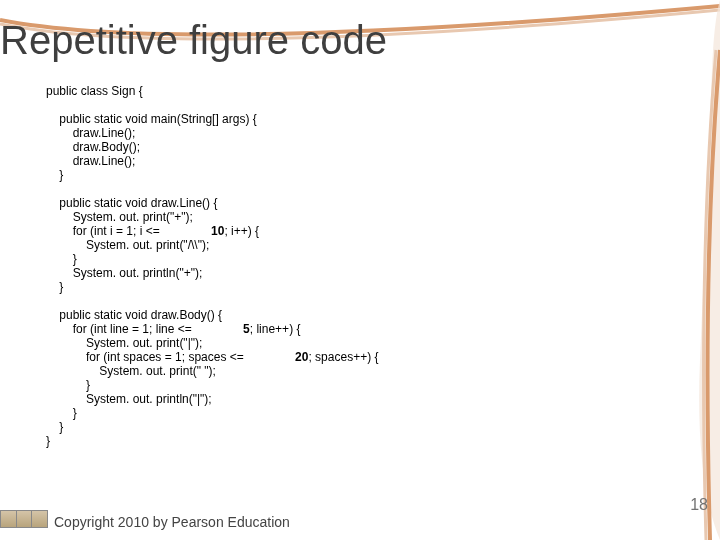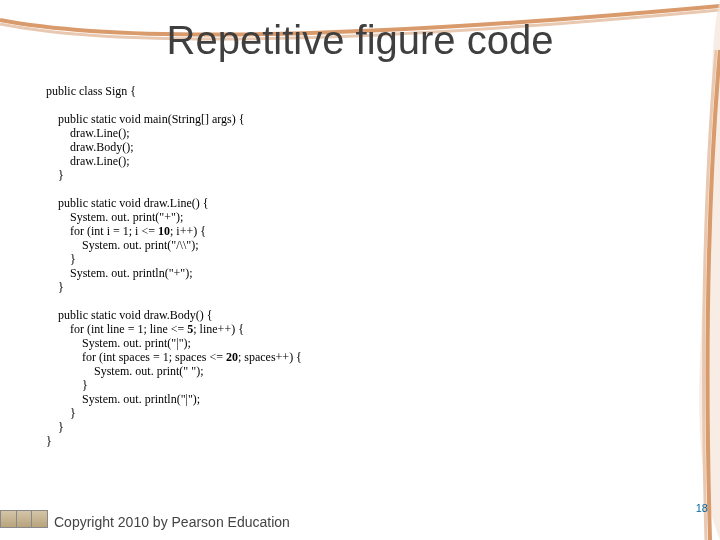--- a/index.html
+++ b/index.html
@@ -15,44 +15,44 @@
     position: absolute;
     top: 0; left: 0;
     width: 720px; height: 540px;
     pointer-events: none;
   }
   .title {
     position: absolute;
     top: 18px;
     left: 0;
     width: 720px;
-    text-align: center;
     font-size: 40px;
     color: #3f3f3f;
     font-weight: normal;
   }
   .code {
     position: absolute;
     top: 84px;
     left: 46px;
-    font-family: Liberation Serif, serif;
+    font-family: Liberation Sans, sans-serif;
     font-size: 12px;
     line-height: 14px;
     white-space: pre;
     color: #000;
   }
   .bold {
     font-weight: bold;
+    margin-left: 48px;
   }
   .page-num {
     position: absolute;
     right: 12px;
     bottom: 26px;
-    font-size: 11px;
-    color: #0369a1;
+    font-size: 16px;
+    color: #737373;
   }
   .copyright {
     position: absolute;
     left: 54px;
     bottom: 10px;
     font-size: 14px;
     color: #444;
   }
   .icon {
     position: absolute;

